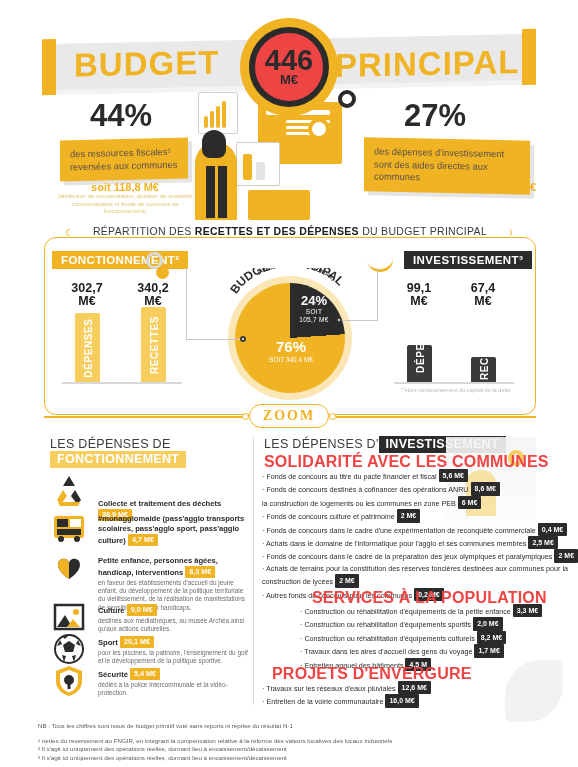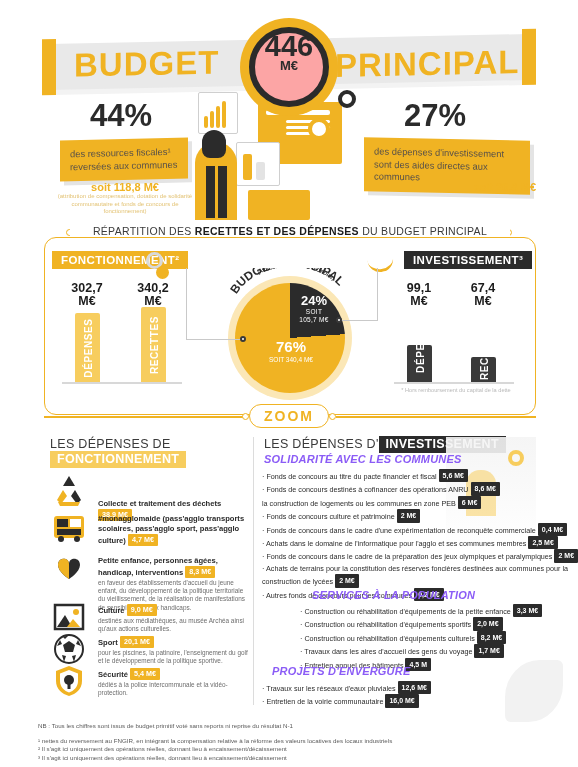--- a/index.html
+++ b/index.html
@@ -39,22 +39,22 @@
 
   .coin {
     position: absolute; left: 240px; top: 18px; width: 98px; height: 98px;
     border-radius: 50%;
     background: #f0b323;
     display: flex; align-items: center; justify-content: center;
     z-index: 6;
   }
   .coin-inner {
     width: 80px; height: 80px; border-radius: 50%;
-    background: #fca5a5; border: 6px solid #2b2b2b;
-    display: flex; flex-direction: column; align-items: center; 
+    background: #ef4444; border: 6px solid #2b2b2b;
+    display: flex; flex-direction: column; align-items: center; justify-content: center;
   }
   .coin-num { font-size: 29px; font-weight: bold; color: #2b2b2b; line-height: 26px; }
   .coin-unit { font-size: 13px; font-weight: bold; color: #2b2b2b; line-height: 14px; }
 
   
   .pct { position: absolute; font-size: 31px; font-weight: bold; color: #2b2b2b; }
   #pct-left { left: 90px; top: 98px; }
   #pct-right { left: 404px; top: 98px; }
 
   .callout {
@@ -142,21 +142,21 @@
     position: absolute; width: 6px; height: 6px; border-radius: 50%;
     background: #fff; border: 2px solid #3a3a3a;
   }
 
   
   .zoom-pill {
     position: absolute; left: 249px; top: 404px; width: 80px; height: 24px;
     border: 1.6px solid #f0b323; border-radius: 12px;
     display: flex; align-items: center; justify-content: center;
     background: #ffffff;
-    font-size: 14px; font-weight: bold; color: #f0b323; letter-spacing: 2px;
+    font-size: 14px; font-weight: bold; color: #f0b323; letter-spacing: 2px; font-family: Liberation Serif, serif;
   }
   .zoom-line { position: absolute; top: 416px; height: 1.6px; background: #f0b323; }
   .zoom-dot { position: absolute; top: 413px; width: 7px; height: 7px; border: 1.6px solid #f0b323; border-radius: 50%; background: #fff; }
 
   
   .col-divider { position: absolute; left: 253px; top: 437px; width: 1px; height: 268px; background: #dcdcdc; }
 
   .sec-title { position: absolute; font-size: 12.5px; color: #3a3a3a; letter-spacing: .3px; }
   .hl-yellow { background: #f7cd5e; color: #ffffff; font-weight: bold; padding: 1px 7px 2px; }
   .hl-dark { background: #2b2b2b; color: #ffffff; font-weight: bold; padding: 1px 7px 2px; }
@@ -169,21 +169,21 @@
     font-size: 7.2px; font-weight: bold; padding: 1px 4px; border-radius: 1px;
     vertical-align: 1px;
   }
   .pill-d {
     display: inline-block; background: #2b2b2b; color: #ffffff;
     font-size: 7px; font-weight: bold; padding: 1px 4px; border-radius: 1px;
     vertical-align: 1px;
   }
   .ico { position: absolute; left: 52px; width: 34px; height: 34px; }
 
-  .sub-head { position: absolute; font-size: 11px; font-weight: bold; color: #8b5cf6; letter-spacing: .2px; font-style: italic; }
+  .sub-head { position: absolute; font-size: 16px; font-weight: bold; color: #ef4444; letter-spacing: .2px; }
   .bullets { position: absolute; font-size: 7.2px; line-height: 11.4px; color: #2b2b2b; }
   .bullets div { white-space: nowrap; }
 
   
   .nb { position: absolute; left: 38px; top: 722px; font-size: 6.2px; color: #5a5a5a; }
   .fn { position: absolute; left: 38px; font-size: 6.2px; line-height: 8.4px; color: #5a5a5a; }
 
   
   .gear { position: absolute; border-radius: 50%; }
   .deco { position: absolute; }

